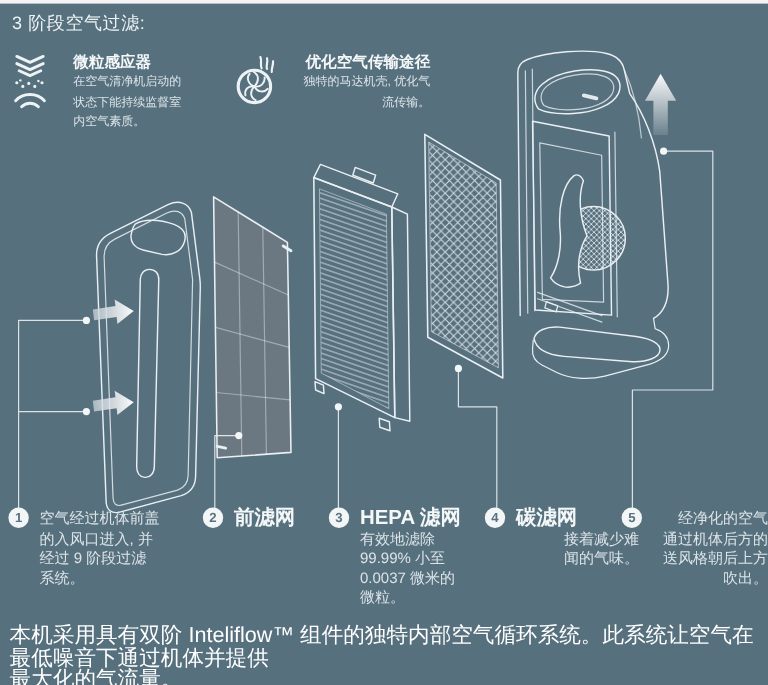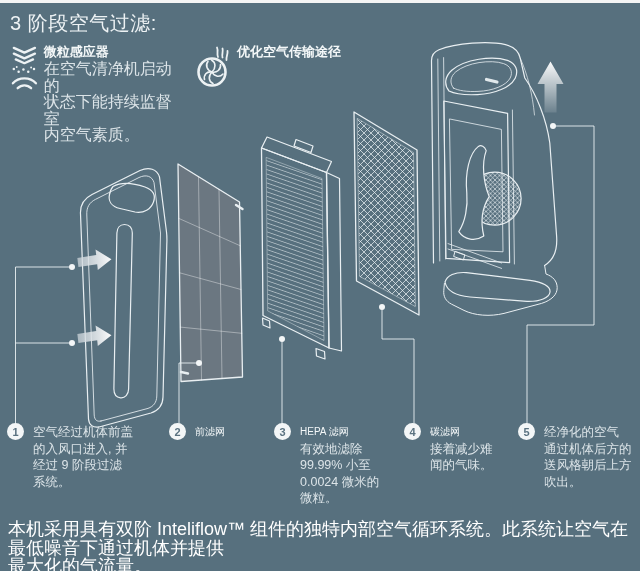--- a/index.html
+++ b/index.html
@@ -5,42 +5,42 @@
   html,body{margin:0;padding:0;background:#ffffff;}
   .canvas{
     position:relative;width:640px;height:571px;overflow:hidden;
     background:#57707E;
     font-family:"Liberation Sans","DejaVu Sans",sans-serif;
     -webkit-font-smoothing:antialiased;
   }
   .topstrip{position:absolute;top:0;left:0;right:0;height:3px;background:#F4F4F4;}
   .page-title{
     position:absolute;left:10px;top:10px;margin:0;
-    font-size:20px;font-weight:500;letter-spacing:.5px;color:#EDF2F4;
+    font-size:15px;font-weight:500;letter-spacing:.5px;color:#EDF2F4;
   }
   .diagram-svg{position:absolute;left:0;top:0;z-index:1;}
-  .feature{position:absolute;display:flex;gap:5px;z-index:2;}
+  .feature{position:absolute;display:flex;gap:21px;z-index:2;}
   .feature-a{left:10px;top:44px;width:172px;}
   .feature-b{left:196px;top:44px;width:180px;text-align:right;}
   .feature-title{font-size:13px;font-weight:bold;color:#F3F7F8;line-height:16px;margin-bottom:1px;}
-  .feature-text{font-size:16px;color:#DCE4E8;line-height:16.5px;white-space:pre-line;}
+  .feature-text{font-size:10px;color:#DCE4E8;line-height:16.5px;white-space:pre-line;}
   .step{position:absolute;display:flex;top:423px;z-index:2;}
   .step-num{
     width:17px;height:17px;border-radius:50%;background:#F3F6F7;color:#5A7280;
     font-size:11px;font-weight:bold;display:flex;align-items:center;justify-content:center;
     flex:0 0 auto;
   }
   .step-body{margin-left:9px;padding-top:1px;}
-  .step-title{font-size:10px;font-weight:normal;color:#F3F7F8;line-height:16.5px;}
+  .step-title{font-size:17px;font-weight:bold;color:#F3F7F8;line-height:16.5px;}
   .step-text{font-size:12.5px;color:#DCE4E8;line-height:16.5px;white-space:pre-line;}
   .step-1{left:7px;}   .step-1 .step-text{width:114px;}
   .step-2{left:169px;} .step-2 .step-text{width:74px;}
   .step-3{left:274px;} .step-3 .step-text{width:88px;}
-  .step-4{left:404px;} .step-4 .step-text{width:76px;}
-  .step-5{left:518px;} .step-5 .step-text{width:96px;}
+  .step-4{left:404px;} .step-4 .step-text{width:76px;margin-left:40px;}
+  .step-5{left:518px;} .step-5 .step-text{width:96px;text-align:right;}
   .footnote{
     position:absolute;left:8px;top:520px;width:626px;z-index:2;
     font-size:18px;line-height:18.5px;color:#ffffff;white-space:pre-line;
   }
 </style>
 </head>
 <body>
 
 <div class="canvas">
   <div class="topstrip"></div>
@@ -196,20 +196,22 @@
         </g>
         <g stroke-width="1.8">
           <path d="M 22 13 C 20.5 9.5 22.5 7 21 3.5"></path>
           <path d="M 26.5 13.5 C 25.5 10 27.5 8 26.5 4.5"></path>
           <path d="M 30.5 16 C 30 12.5 32 10.5 31.5 7"></path>
         </g>
       </g>
     </svg>
     <div>
       <div class="feature-title">优化空气传输途径</div>
+      <div class="feature-text">独特的马达机壳, 优化气
+流传输。</div>
     </div>
   </div>
 
   <div class="step step-1">
     <div class="step-num">1</div>
     <div class="step-body">
       <div class="step-title"></div>
       <div class="step-text">空气经过机体前盖
 的入风口进入, 并
 经过 9 阶段过滤
@@ -221,21 +223,21 @@
     <div class="step-body">
       <div class="step-title">前滤网</div>
     </div>
   </div>
   <div class="step step-3">
     <div class="step-num">3</div>
     <div class="step-body">
       <div class="step-title">HEPA 滤网</div>
       <div class="step-text">有效地滤除
 99.99% 小至
-0.0024 微米的
+0.0037 微米的
 微粒。</div>
     </div>
   </div>
   <div class="step step-4">
     <div class="step-num">4</div>
     <div class="step-body">
       <div class="step-title">碳滤网</div>
       <div class="step-text">接着减少难
 闻的气味。</div>
     </div>

